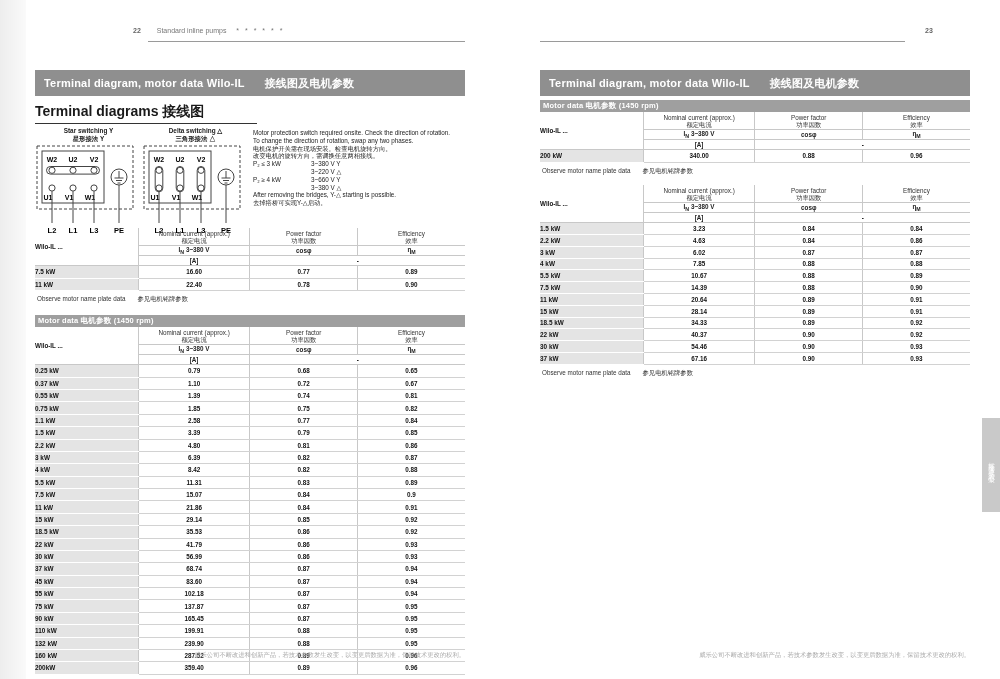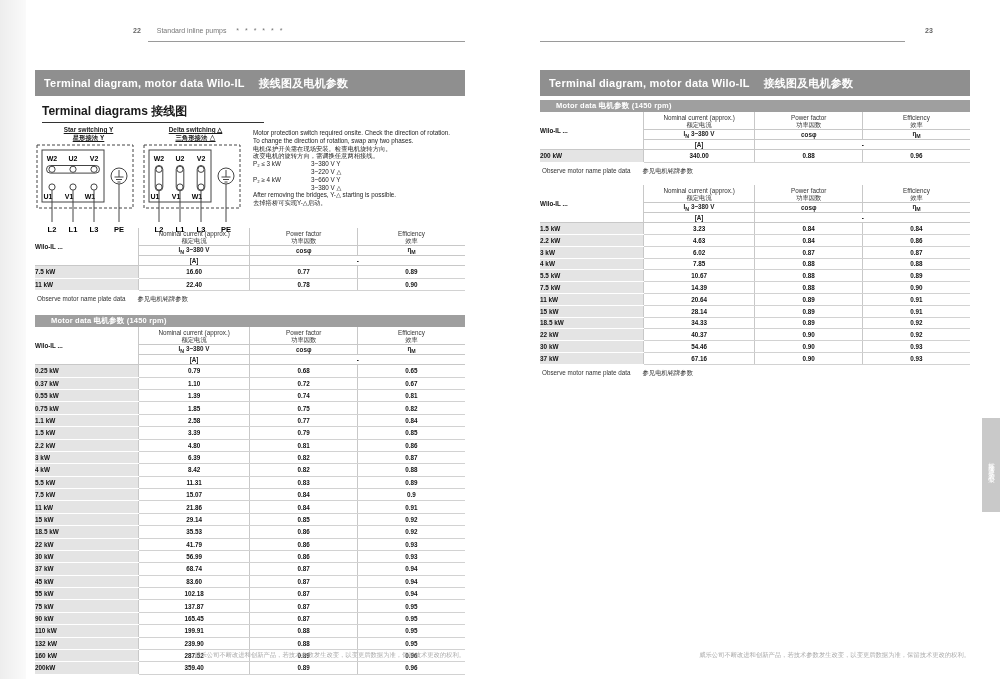--- a/index.html
+++ b/index.html
@@ -15,41 +15,41 @@
 
   
   .runhead { position:absolute; top:27px; left:0; width:100%; font-size:7px; color:#777; }
   .runhead .num { font-weight:bold; color:#666; }
   .headline { position:absolute; top:41px; height:0; border-top:1px solid #9a9a9a; }
 
   
   .section-bar { position:absolute; top:70px; left:0; width:430px; height:26px;
     background:#8f8f8f; color:#fff; font-weight:bold; font-size:11px;
     display:flex; align-items:center; padding-left:9px; letter-spacing:.2px; }
-  .section-bar .zh { margin-left:14px; }
+  .section-bar .zh { margin-left:20px; }
 
   
   .term-block { position:absolute; top:103px; left:0; width:430px; }
-  .term-title { font-size:12px; font-weight:bold; width:222px;
-    border-bottom:1.5px solid #333; padding-bottom:2px;margin-left:7px; }
+  .term-title { font-size:14px; font-weight:bold; width:222px;
+    border-bottom:1.5px solid #333; padding-bottom:2px; }
   .diagrams { display:flex; width:225px; margin-top:3px; }
-  .diag { width:107px;text-decoration:underline; }
+  .diag { width:107px; }
   .diag-cap { text-align:center; font-size:6.4px; font-weight:bold; line-height:7.5px; height:16px; }
   svg text { font-family:"Liberation Sans", sans-serif; }
 
   
   .notes { position:absolute; left:218px; top:26px; width:212px;
     font-size:6.3px; line-height:7.8px; color:#222; text-align:justify; }
   .notes .prow { display:flex; text-align:left; }
   .notes .prow .pl { width:58px; }
 
   
   .tblock { position:absolute; left:0; width:430px; }
   .tbar { background:#9f9f9f; color:#fff; font-weight:bold; font-size:7.5px;
-    height:12px; display:flex; align-items:center; padding-left:16px; letter-spacing:.2px; }
+    height:12px; display:flex; align-items:center; padding-left:3px; letter-spacing:.2px; }
   table.mtable { width:100%; border-collapse:collapse; table-layout:fixed; }
   table.mtable col.c0 { width:24%; } table.mtable col.c1 { width:26%; }
   table.mtable col.c2 { width:25%; } table.mtable col.c3 { width:25%; }
   table.mtable td { font-size:6.3px; vertical-align:middle; }
   thead td { text-align:center; color:#333; border-bottom:1px solid #c8c8c8; }
   thead .h1 td { padding:1.5px 0; line-height:7px; }
   thead td.vline, tbody td.vline { border-left:1px solid #c8c8c8; }
   td.wilo { text-align:left !important; font-weight:bold; color:#111; padding-left:8px; font-size:6.5px; }
   thead .h2 td, thead .h3 td { height:10px; font-weight:bold; color:#222; }
   tbody td { border-bottom:1px solid #d2d2d2; text-align:center; font-weight:bold; color:#111; }

